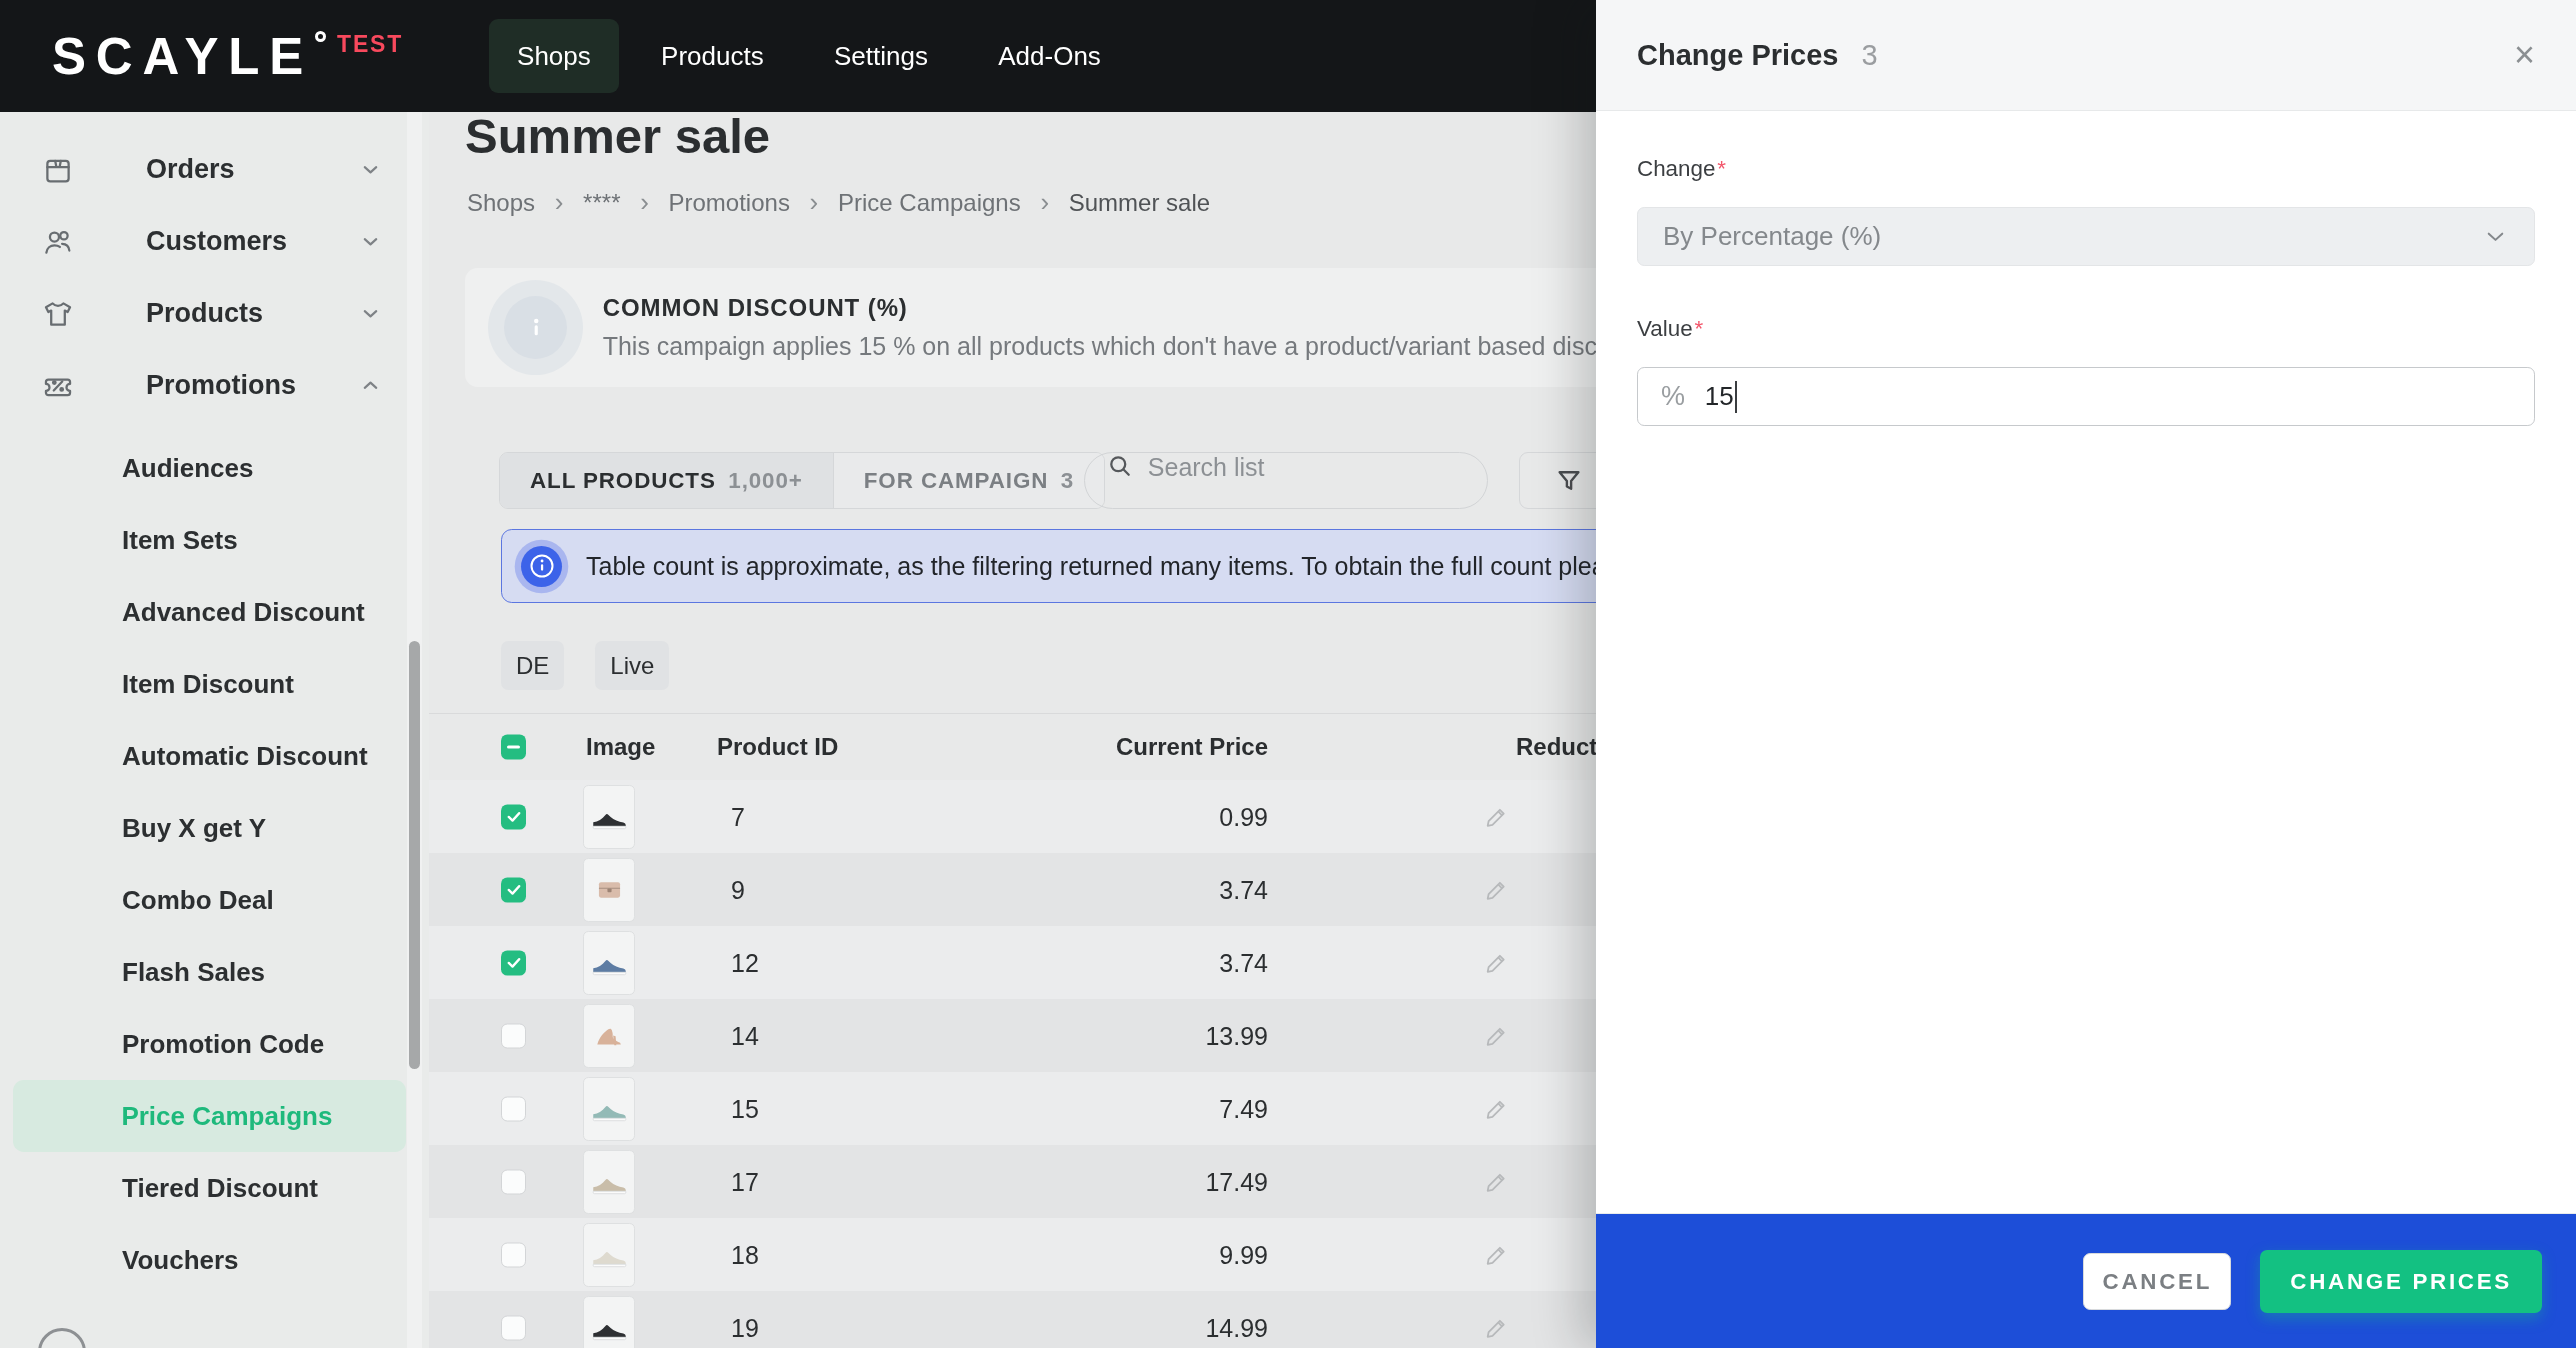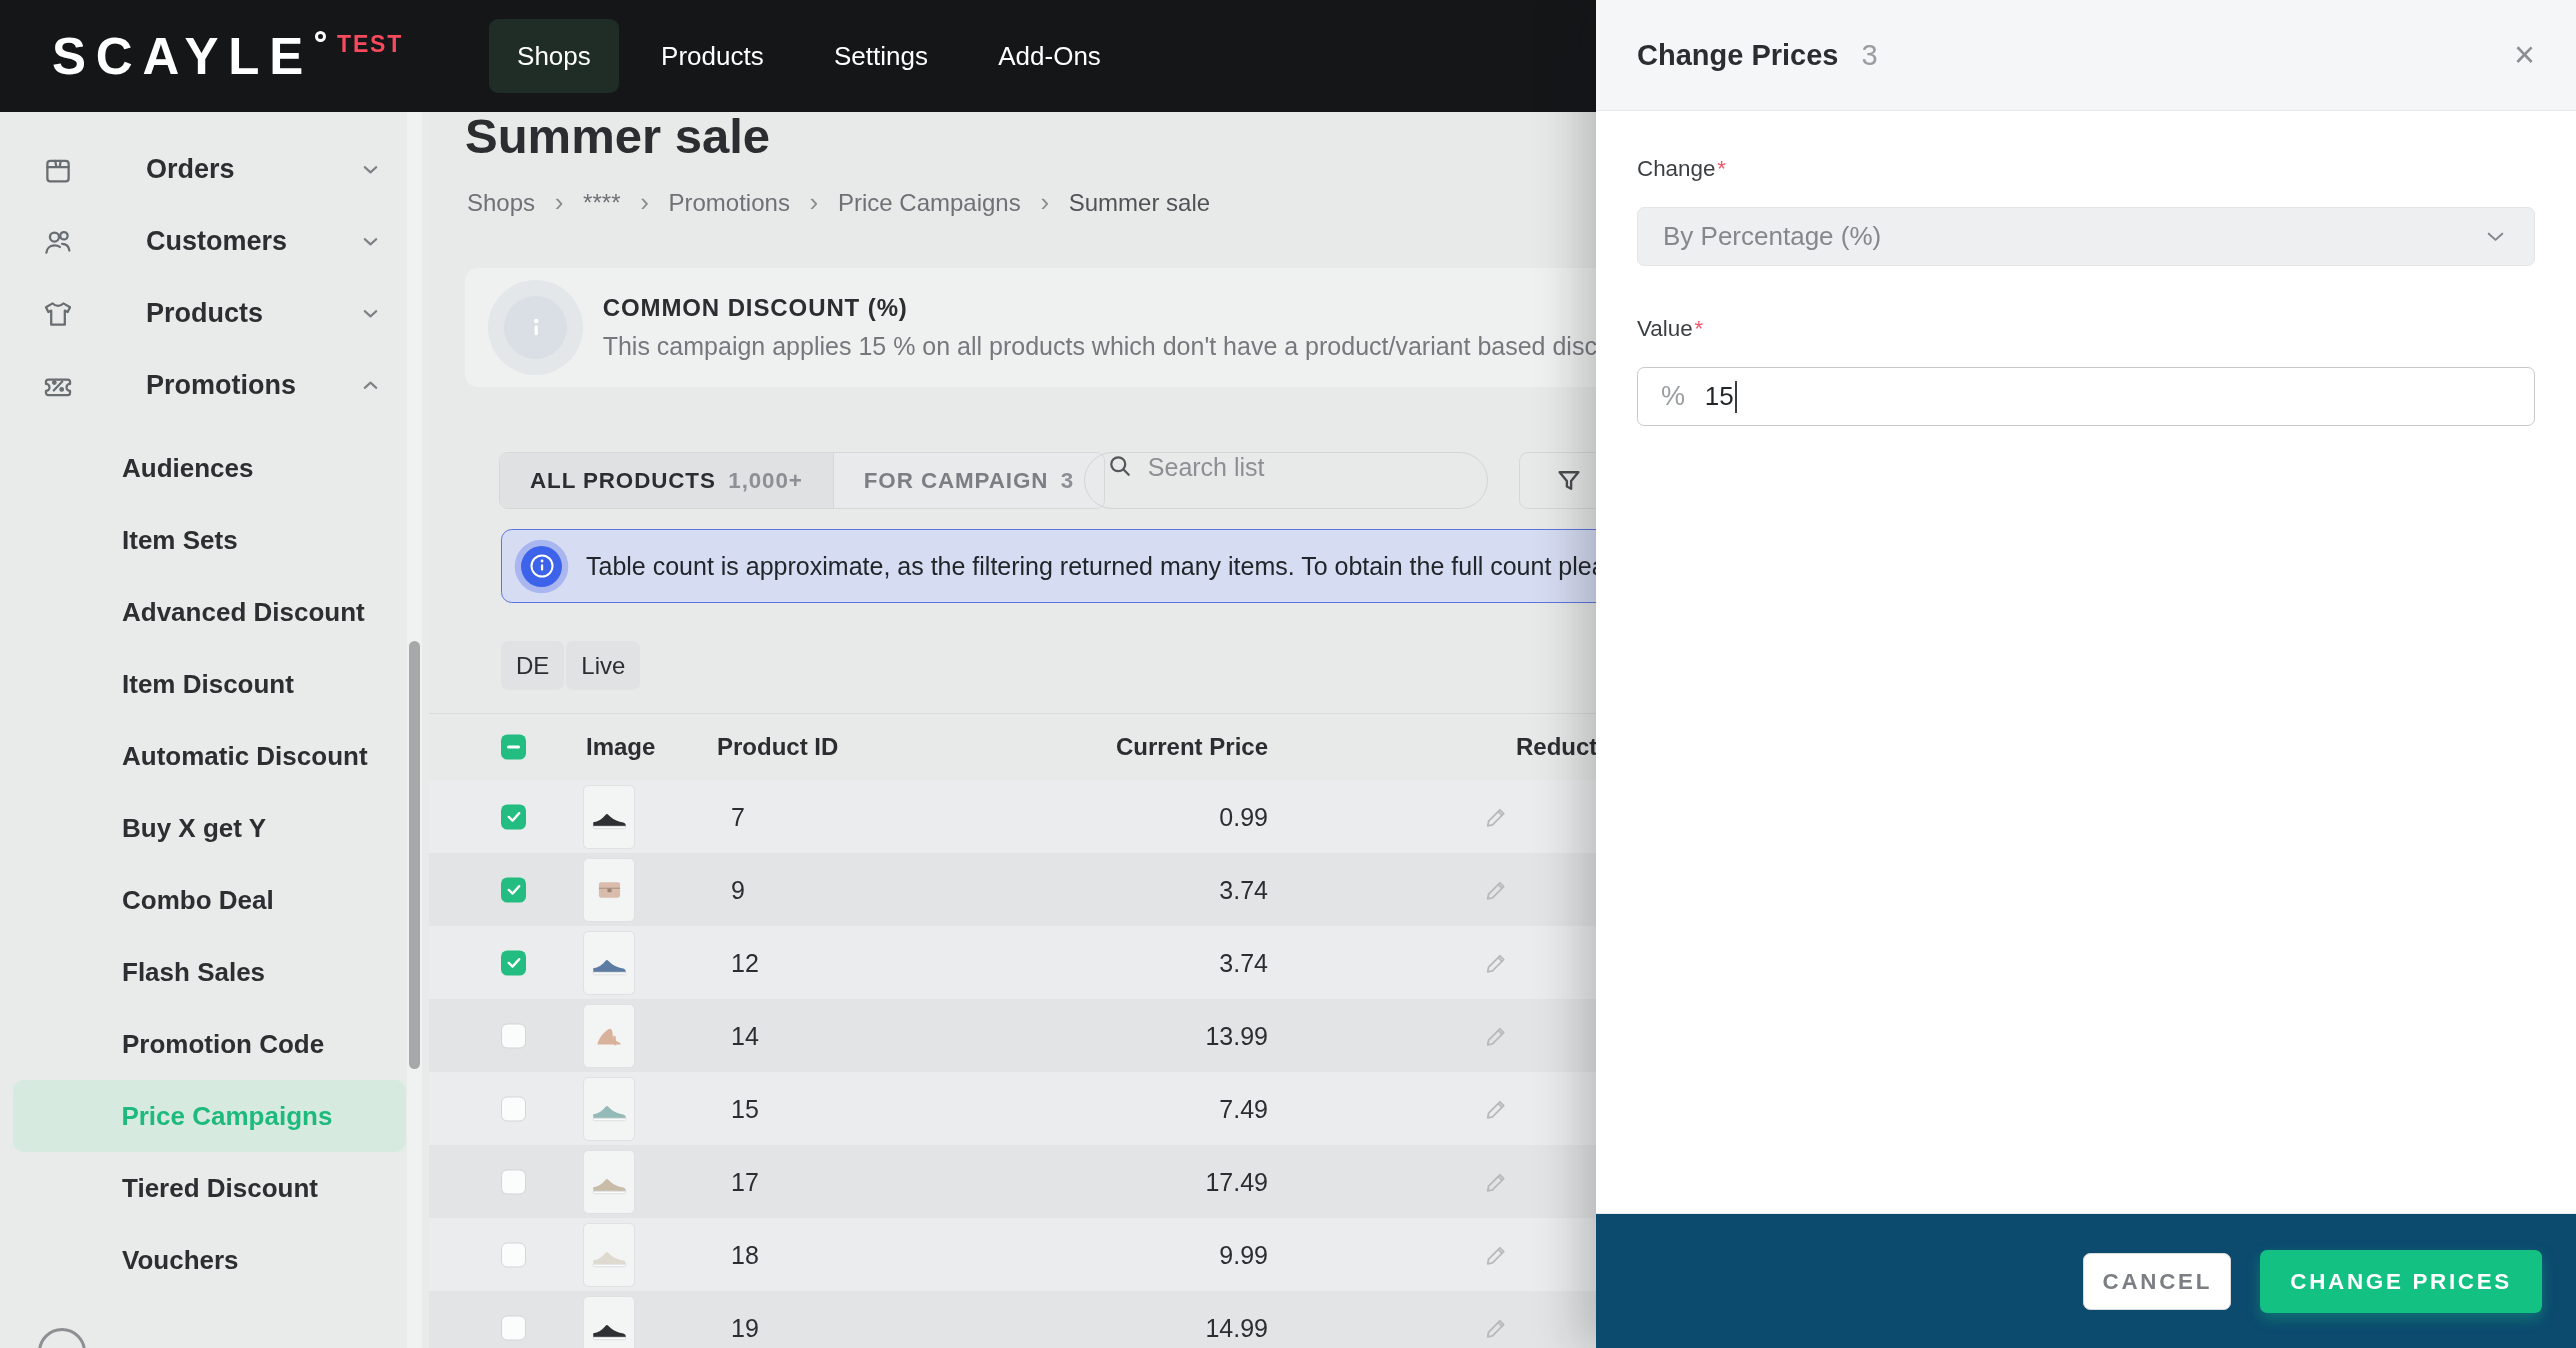--- a/index.html
+++ b/index.html
@@ -68,21 +68,21 @@
   .filterbtn { position:absolute; left:1090px; top:340px; width:100px; height:57px; border:1.8px solid #d5d7d9; border-radius:9px;
                background:transparent; display:flex; align-items:center; justify-content:center; cursor:pointer; padding:0; }
   .filterbtn svg { stroke:#4a4d50; fill:none; stroke-width:1.9; stroke-linejoin:round; }
 
   .alert { position:absolute; left:72px; top:417px; width:1360px; height:74px; background:#d6dcf2; border:1.8px solid #5b76e0;
            border-radius:10.7px; display:flex; align-items:center; overflow:hidden; }
   .alert-icon { width:41px; height:41px; margin-left:19px; border-radius:50%; background:#3c63e9;
                 box-shadow:0 0 0 6.3px #a9b6ef; display:flex; align-items:center; justify-content:center; flex:none; }
   .alert-text { margin-left:24px; font-size:25px; font-weight:500; color:#22252a; white-space:nowrap; }
 
-  .chips { position:absolute; left:72px; top:529px; display:flex; gap:2px; }
+  .chips { position:absolute; left:72px; top:529px; display:flex; gap:31px; }
   .chip { height:49px; padding:0 15px; background:#e0e2e4; border-radius:7.2px; display:flex; align-items:center;
           font-size:24px; font-weight:500; color:#2b2e30; cursor:pointer; }
 
   .thead { position:absolute; left:0; right:0; top:601px; height:67px; border-top:1.8px solid #d9dadb; }
   .th { position:absolute; top:50%; transform:translateY(-50%); font-size:24px; font-weight:700; color:#2b2e30; white-space:nowrap; }
   .th-image { left:157px; }
   .th-id { left:288px;text-align:center; }
   .th-price { left:537px; width:302px; text-align:right; }
   .th-red { left:1087px; }
   .thead .cb { position:absolute; left:72px; top:50%; transform:translateY(-50%); }
@@ -116,21 +116,21 @@
   .select { margin-top:25px; height:59px; background:#edeff1; border:0.9px solid #e3e5e7; border-radius:7.2px;
             display:flex; align-items:center; padding:0 25px; cursor:pointer;text-align:right; }
   .select-value { font-size:26px; color:#84888c; }
   .select svg { margin-left:auto; stroke:#84888c; fill:none; stroke-width:1.8; stroke-linecap:round; stroke-linejoin:round; }
   .label2 { display:inline-block; margin-top:50px; }
   .input { margin-top:25px; height:59px; background:#ffffff; border:1.8px solid #c6c9cc; border-radius:7.2px;
            display:flex; align-items:center; padding:0 23px; cursor:text; }
   .input-prefix { font-size:27px; color:#9a9ea1; }
   .input-value { font-size:26px; color:#232629; margin-left:19.7px; }
   .caret { display:inline-block; width:2.7px; height:32px; background:#3a3d40; margin-left:0.9px; vertical-align:-6.3px; }
-  .panel-footer { position:absolute; left:0; right:0; bottom:0; height:136px; background:#0c4a6e; border-top:1.8px solid #e9ebec;
+  .panel-footer { position:absolute; left:0; right:0; bottom:0; height:136px; background:#1d4ed8; border-top:1.8px solid #e9ebec;
                   display:flex; align-items:center; justify-content:flex-end; padding-right:34px; gap:29px; }
   .btn-cancel { width:148px; height:57px; background:#ffffff; border:1.8px solid #d8dadc; border-radius:7.2px;
                 font-family:inherit; font-size:22.4px; font-weight:700; letter-spacing:2.7px; color:#7b7f83;
                 display:flex; align-items:center; justify-content:center; cursor:pointer; }
   .btn-submit { min-width:252px; height:63px; background:#13c182; border:none; border-radius:7.2px; padding:0 30px;
                 font-family:inherit; font-size:22.4px; font-weight:700; letter-spacing:2.7px; color:#ffffff;
                 display:flex; align-items:center; justify-content:center; cursor:pointer;
                 box-shadow:0 5.4px 14.3px rgba(19,193,130,0.35); }
 </style>
 </head>

